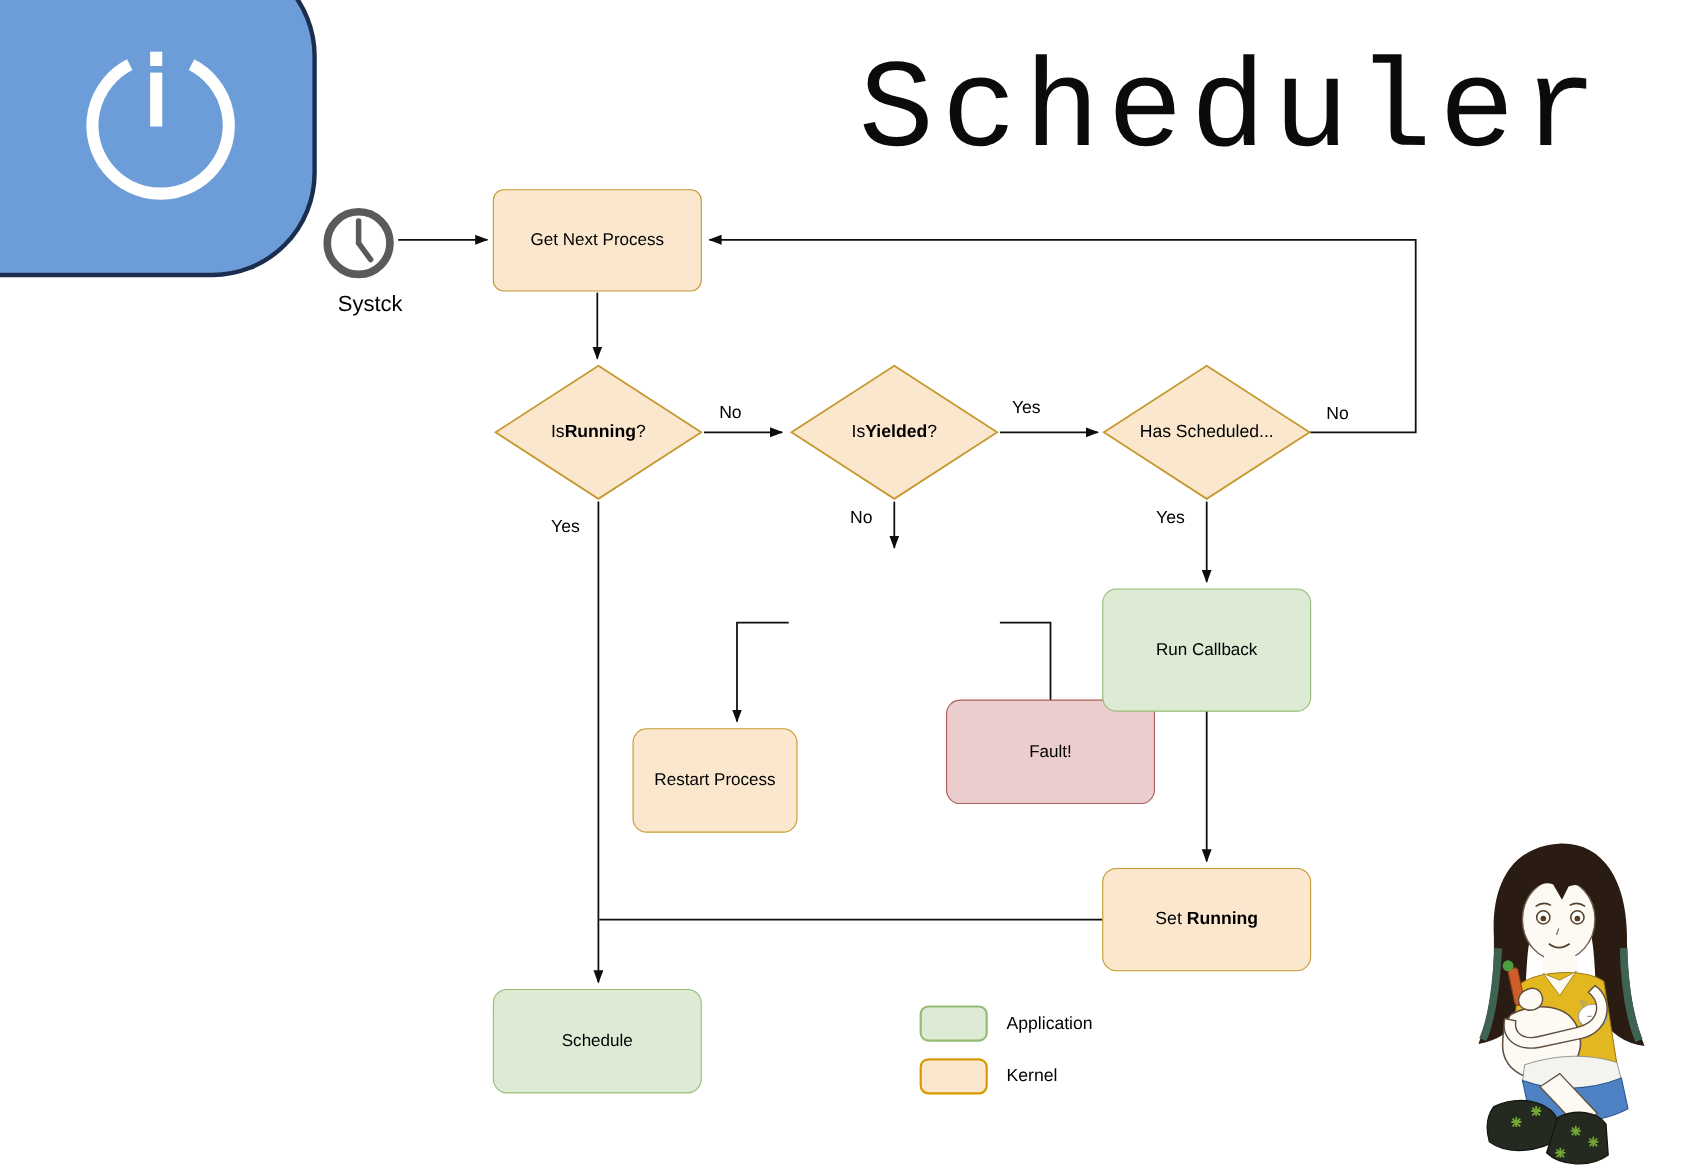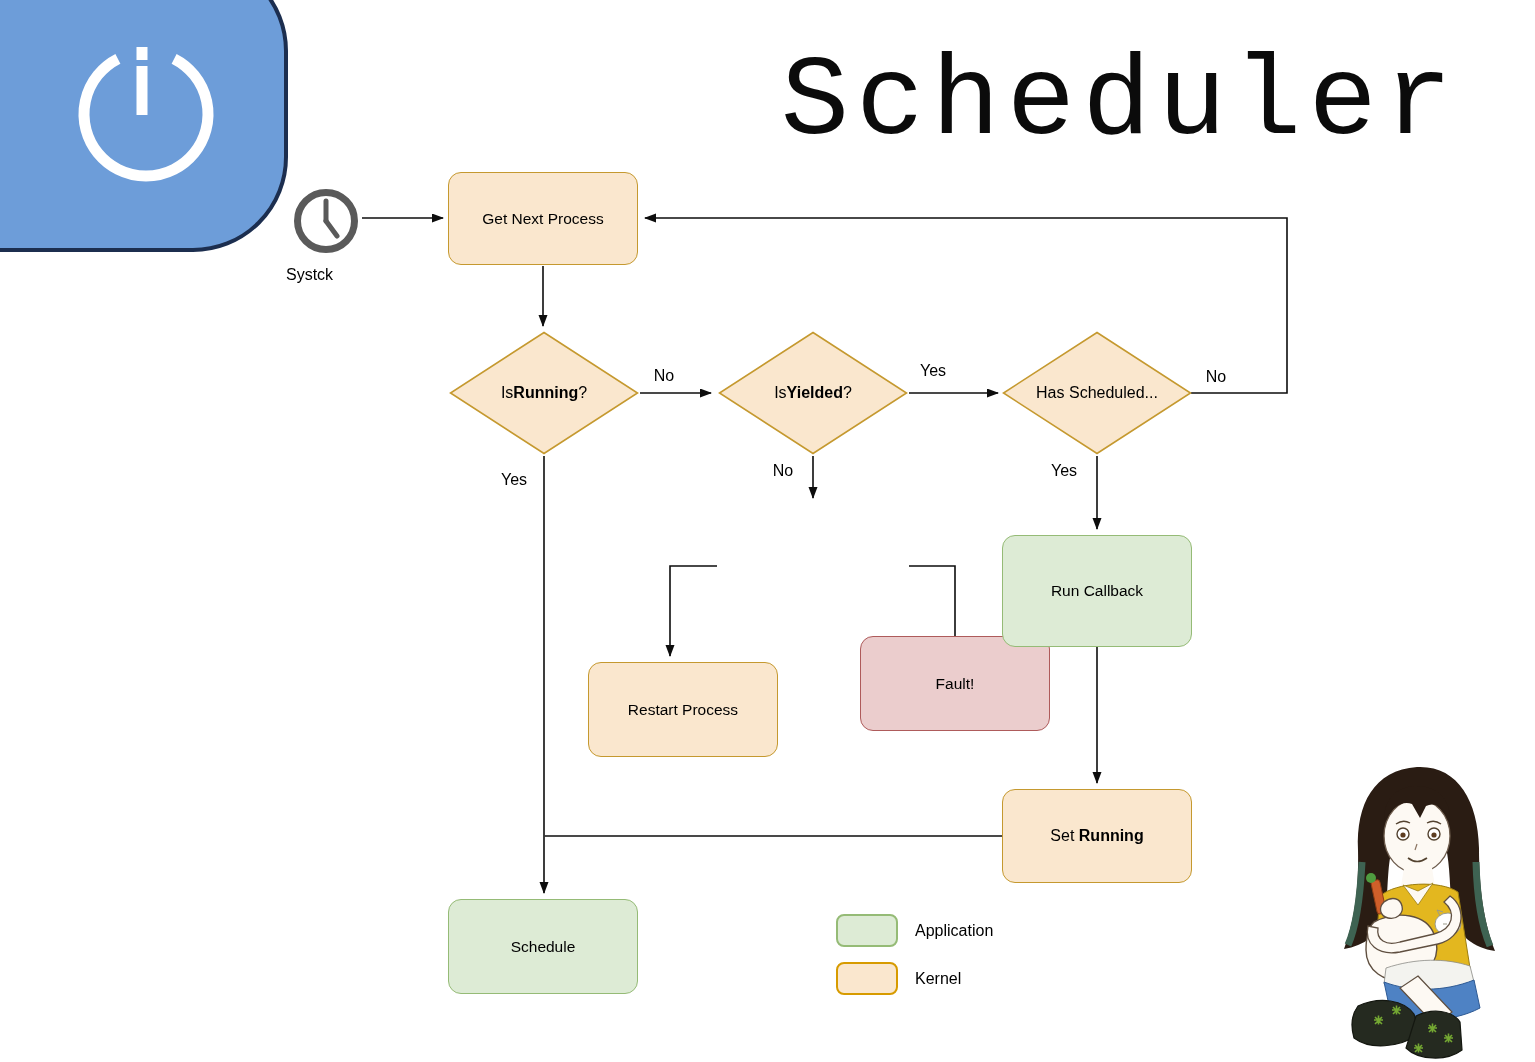--- a/index.html
+++ b/index.html
@@ -16,21 +16,21 @@
   
   .title{
     position:absolute;left:700px;top:42px;width:840px;height:120px;
     display:flex;align-items:center;justify-content:center;
     font-family:"Liberation Mono", monospace;font-size:114px;letter-spacing:7px;
     color:#0b0b0b;white-space:nowrap;
   }
   
   .clock{position:absolute;left:291px;top:186px;}
   .clock-label{
-    position:absolute;left:286px;top:266px;width:80px;text-align:left;font-size:16px;
+    position:absolute;left:286px;top:266px;width:80px;text-align:right;font-size:20px;
   }
   
   .rect-node{
     position:absolute;box-sizing:border-box;border-radius:13px;
     display:flex;align-items:center;justify-content:center;
     font-size:15.5px;border:1.6px solid;text-align:center;
   }
   .kernel{background:#fae7ce;border-color:#c5992f;}
   .app{background:#ddebd5;border-color:#95bb76;}
   .fault{background:#ebcdcd;border-color:#ae5b5b;}
@@ -103,25 +103,25 @@
     </g>
   </svg>
 
   <div class="edge-label" style="left:664px;top:376px;">No</div>
   <div class="edge-label" style="left:933px;top:371px;">Yes</div>
   <div class="edge-label" style="left:1216px;top:377px;">No</div>
   <div class="edge-label" style="left:783px;top:471px;">No</div>
   <div class="edge-label" style="left:1064px;top:471px;">Yes</div>
   <div class="edge-label" style="left:514px;top:480px;">Yes</div>
 
-  <div class="rect-node kernel" style="left:448px;top:172px;width:190px;height:93px;">
+  <div class="rect-node kernel" style="left:448px;top:172px;width:190px;height:93px;border-radius:10px;">
     <span>Get Next Process</span>
   </div>
 
-  <div class="rect-node kernel" style="left:575px;top:662px;width:190px;height:95px;margin-left:13px;">
+  <div class="rect-node kernel" style="left:575px;top:662px;width:150px;height:95px;">
     <span>Restart Process</span>
   </div>
 
   <div class="rect-node fault" style="left:860px;top:636px;width:190px;height:95px;">
     <span>Fault!</span>
   </div>
 
   <div class="rect-node app" style="left:1002px;top:535px;width:190px;height:112px;">
     <span>Run Callback</span>
   </div>

